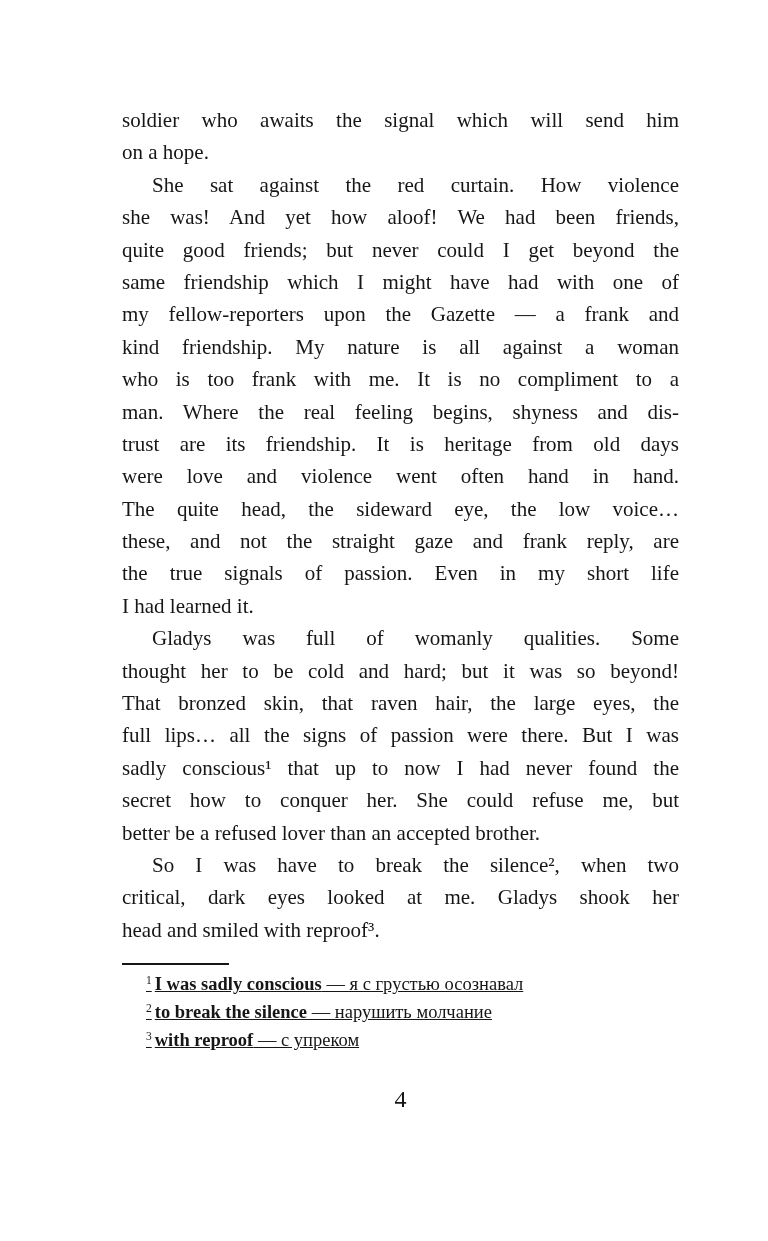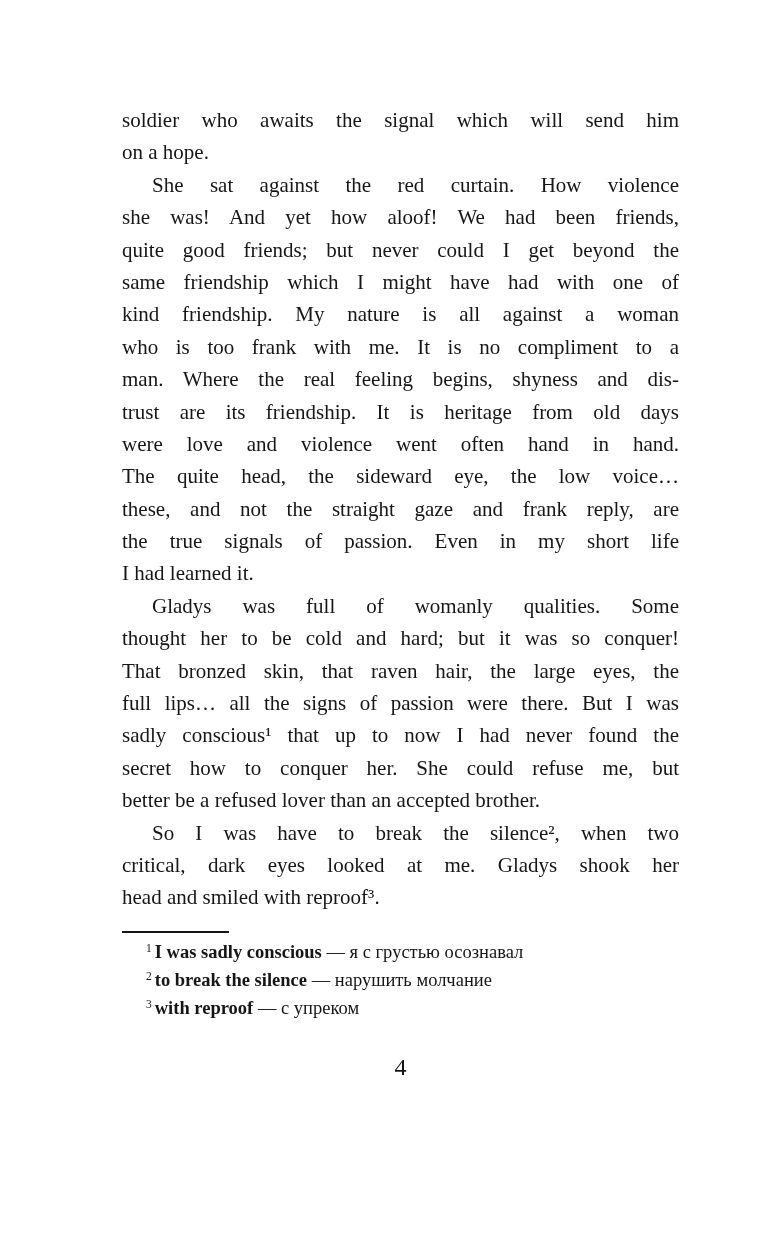--- a/index.html
+++ b/index.html
@@ -38,20 +38,21 @@
     border-top: 2px solid #161616;
     margin-top: 17px;
   }
   .footnotes {
     margin-top: 6px;
   }
   .footnote {
     font-size: 18.5px;
     line-height: 26px;
     padding-left: 24px;
+    text-decoration: underline;
   }
   .fn-marker {
     font-size: 11.5px;
     position: relative;
     top: -6px;
     vertical-align: baseline;
     margin-right: 3px;
   }
   .fn-term {
     font-weight: bold;
@@ -68,31 +69,32 @@
 
 <div class="page">
   <div class="text-column">
     <div id="body-text">
         <div class="line">soldier who awaits the signal which will send him</div>
         <div class="line last">on a hope.</div>
         <div class="line indent">She sat against the red curtain. How violence</div>
         <div class="line">she was! And yet how aloof! We had been friends,</div>
         <div class="line">quite good friends; but never could I get beyond the</div>
         <div class="line">same friendship which I might have had with one of</div>
+        <div class="line">my fellow-reporters upon the Gazette — a frank and</div>
         <div class="line">kind friendship. My nature is all against a woman</div>
         <div class="line">who is too frank with me. It is no compliment to a</div>
         <div class="line">man. Where the real feeling begins, shyness and dis-</div>
         <div class="line">trust are its friendship. It is heritage from old days</div>
         <div class="line">were love and violence went often hand in hand.</div>
         <div class="line">The quite head, the sideward eye, the low voice…</div>
         <div class="line">these, and not the straight gaze and frank reply, are</div>
         <div class="line">the true signals of passion. Even in my short life</div>
         <div class="line last">I had learned it.</div>
         <div class="line indent">Gladys was full of womanly qualities. Some</div>
-        <div class="line">thought her to be cold and hard; but it was so conquer!</div>
+        <div class="line">thought her to be cold and hard; but it was so beyond!</div>
         <div class="line">That bronzed skin, that raven hair, the large eyes, the</div>
         <div class="line">full lips… all the signs of passion were there. But I was</div>
         <div class="line">sadly conscious¹ that up to now I had never found the</div>
         <div class="line">secret how to conquer her. She could refuse me, but</div>
         <div class="line last">better be a refused lover than an accepted brother.</div>
         <div class="line indent">So I was have to break the silence², when two</div>
         <div class="line">critical, dark eyes looked at me. Gladys shook her</div>
         <div class="line last">head and smiled with reproof³.</div>
       </div>
     <div class="footnote-rule"></div>

